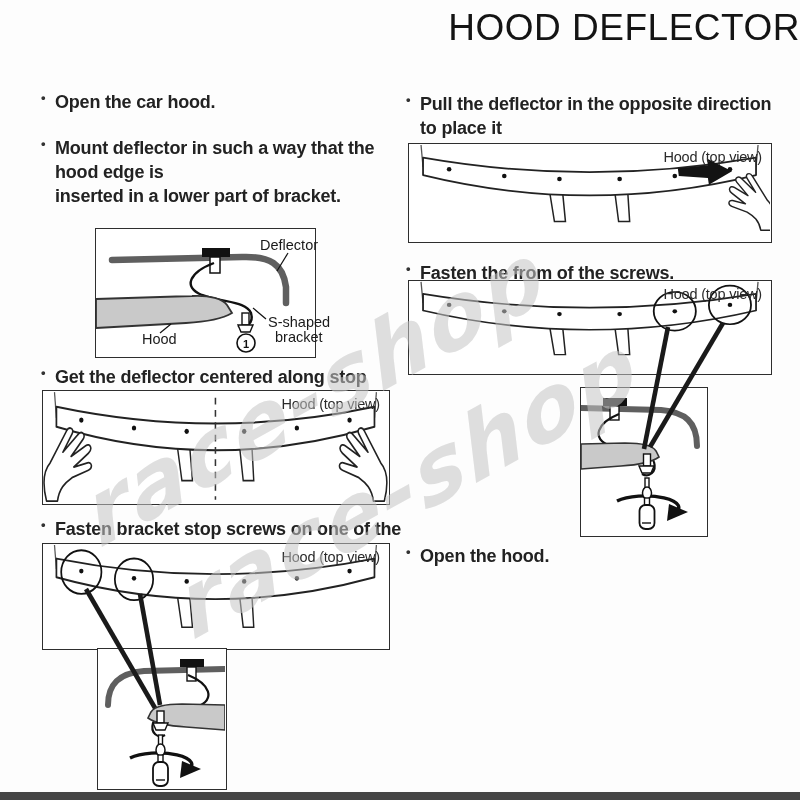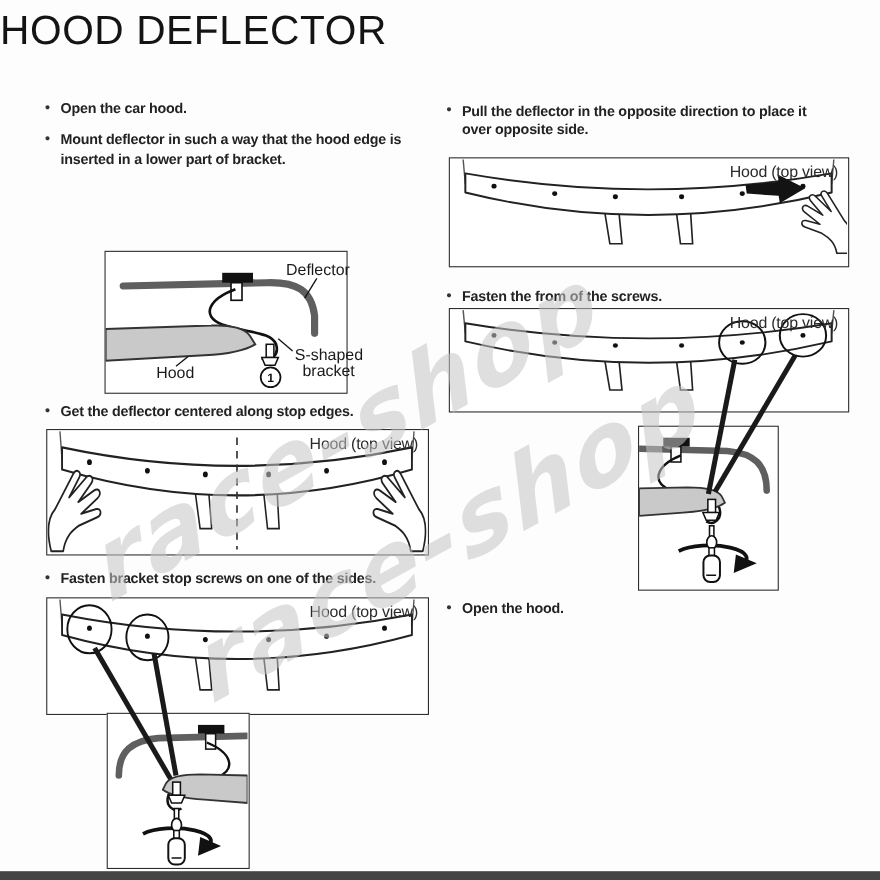--- a/index.html
+++ b/index.html
@@ -1,27 +1,27 @@
 <!DOCTYPE html>
 <html><head>
 <meta charset="utf-8">
 <style>
   html,body{margin:0;padding:0;}
   body{width:800px;height:800px;position:relative;background:#fdfdfd;overflow:hidden;
        font-family:"Liberation Sans", sans-serif;color:#1c1c1c;}
   .abs{position:absolute;}
   
-  .title{left:0;top:8px;width:800px;text-align:left;font-size:37px;line-height:39px;
+  .title{left:0;top:8px;width:800px;text-align:right;font-size:37px;line-height:39px;
          letter-spacing:.5px;color:#141414;font-weight:400;}
   
   .steps{list-style:none;margin:0;padding:0;}
-  .step{position:relative;padding-left:15px;margin-bottom:5px;font-size:13px;font-weight:700;
+  .step{position:relative;padding-left:15px;margin-bottom:5px;font-size:18px;font-weight:700;
         letter-spacing:-.2px;line-height:1.34;color:#222;white-space:pre-line;}
   .step::before{content:"\2022";position:absolute;left:1px;top:-1px;font-size:13px;color:#333;}
-  .gap-before{margin-top:11px;}
+  .gap-before{margin-top:22px;}
   
   .box{position:absolute;background:#fff;border:1.6px solid #2e2e2e;box-sizing:border-box;padding-left:29px;}
   .box svg{position:absolute;left:0;top:0;}
   .tv-label{position:absolute;right:9px;top:5px;font-size:14.5px;font-weight:400;color:#2a2a2a;
             letter-spacing:-.2px;}
   
   .watermark{position:absolute;font-family:"DejaVu Sans", sans-serif;font-style:italic;
              font-weight:700;font-size:88px;letter-spacing:3px;color:#c6c6c6;opacity:.55;
              transform-origin:left top;white-space:nowrap;pointer-events:none;z-index:50;}
   #wm1{left:75px;top:468px;transform:rotate(-29deg) skewX(-12deg);}

